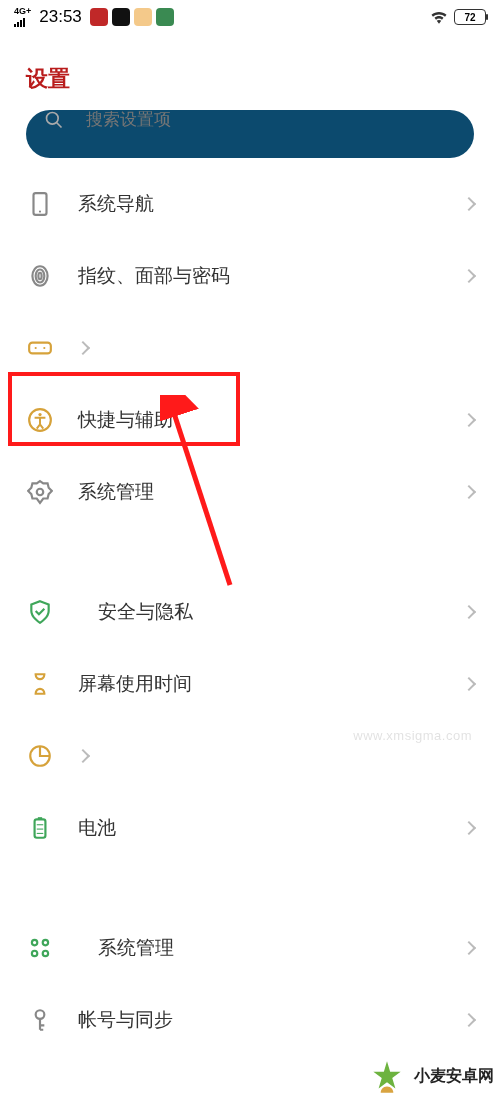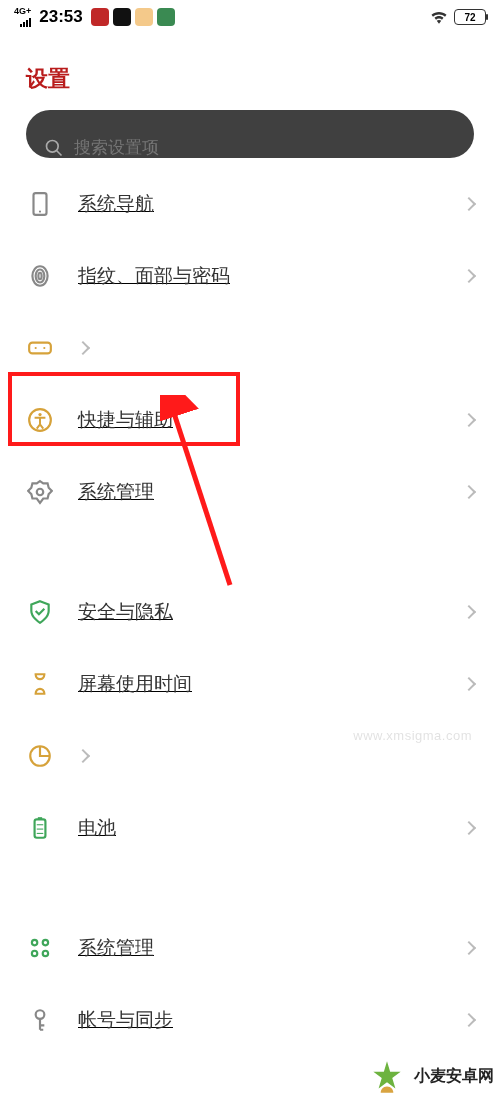--- a/index.html
+++ b/index.html
@@ -14,46 +14,45 @@
     .status-bar {
       height: 34px;
       display: flex;
       align-items: center;
       justify-content: space-between;
       padding: 0 14px;
       font-size: 14px;
       font-weight: 600;
     }
     .status-left { display: flex; align-items: center; gap: 8px; }
-    .signal { display: flex; flex-direction: column; align-items: flex-end; line-height: 1; font-size: 9px; }
+    .signal { display: flex; flex-direction: column; align-items: flex-start; line-height: 1; font-size: 9px; }
     .signal .net { font-weight: 700; }
     .bars { display: flex; align-items: flex-end; gap: 1px; height: 10px; margin-top: 1px; }
     .bars span { width: 2px; background: #000; }
     .bars span:nth-child(1){height:3px} .bars span:nth-child(2){height:5px}
     .bars span:nth-child(3){height:7px} .bars span:nth-child(4){height:9px}
-    .time { font-size: 17px; font-weight: 700; }
+    .time { font-size: 17px; font-weight: 400; }
     .app-icons { display: flex; gap: 4px; }
     .app-icon { width: 18px; height: 18px; border-radius: 4px; }
     .status-right { display: flex; align-items: center; gap: 6px; }
     .wifi-ic { width: 18px; height: 14px; }
     .battery { display: flex; align-items: center; border: 1.5px solid #333; border-radius: 4px; height: 16px; width: 32px; position: relative; font-size: 10px; justify-content: center; }
     .battery::after { content:""; position:absolute; right:-3px; width:2px; height:6px; background:#333; border-radius:1px; }
     .page-title { font-size: 22px; font-weight: 700; padding: 30px 26px 16px; color: #b91c1c; }
-    .search-wrap { margin: 0 26px 10px; background: #404040; border-radius: 50px; height: 48px; display: flex; align-items: flex-end; padding: 0 18px; gap: 10px; }
+    .search-wrap { margin: 0 26px 10px; background: #0c4a6e; border-radius: 50px; height: 48px; display: flex; align-items: flex-start; padding: 0 18px; gap: 22px; }
     .search-ic { width: 20px; height: 20px; }
     .search-input { border:none; background:transparent; font-size:17px; color:#aaa; outline:none; flex:1; }
     .list { }
     .row {
       display: flex; align-items: center;
       padding: 0 26px;
       height: 72px;
       position: relative;
-      text-decoration: underline;
-    }
-    .row.sep { margin-top: 48px; }
+    }
+    .row.sep { margin-top: 48px; gap: 20px; }
     .row-icon { width: 28px; height: 28px; display:flex; align-items:center; justify-content:center; margin-right: 24px; flex-shrink:0; }
     .row-label { font-size: 19px; color: #333; flex: 1; }
     .chevron { width: 10px; height: 10px; border-right: 2px solid #bbb; border-top: 2px solid #bbb; transform: rotate(45deg); }
     .highlight-box {
       position: absolute;
       border: 4px solid #ff1a1a;
       left: 8px; right: 260px;
       height: 74px;
       top: 372px;
       pointer-events: none;

